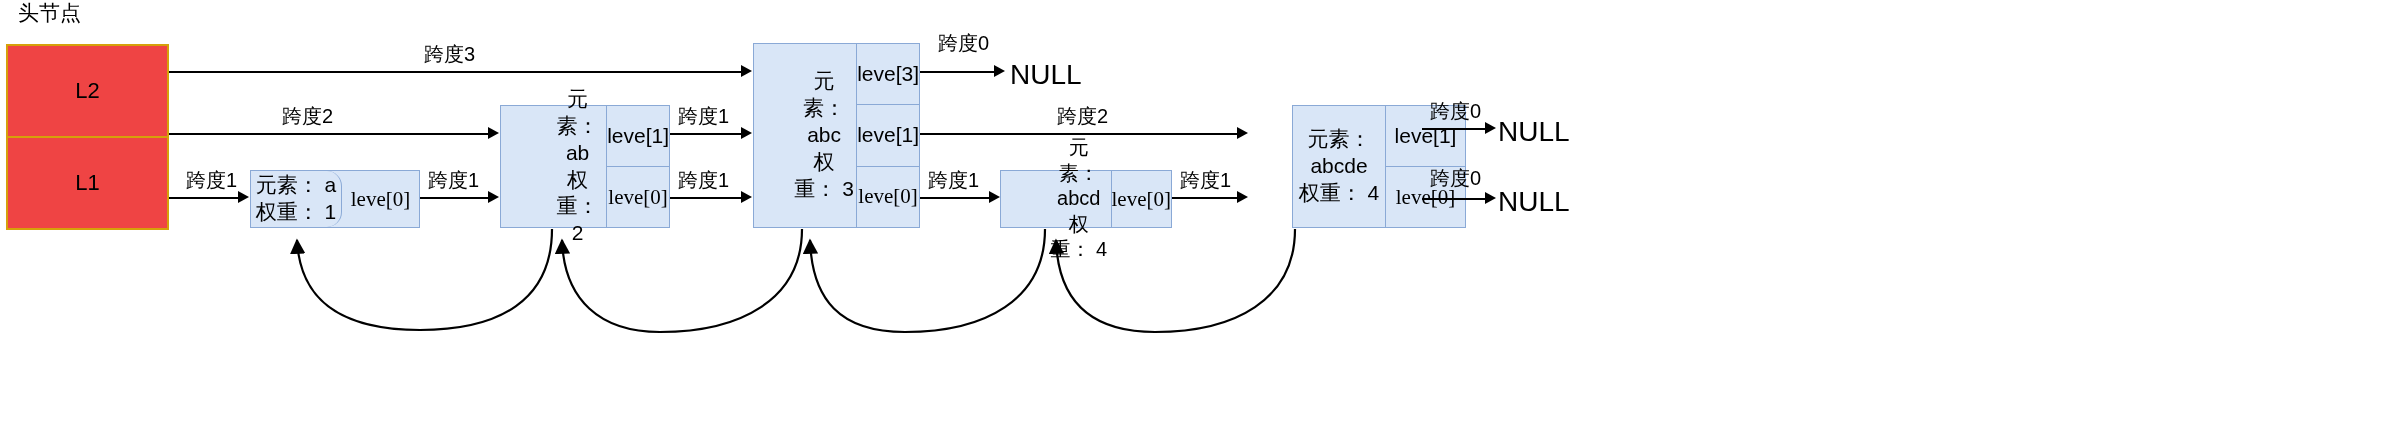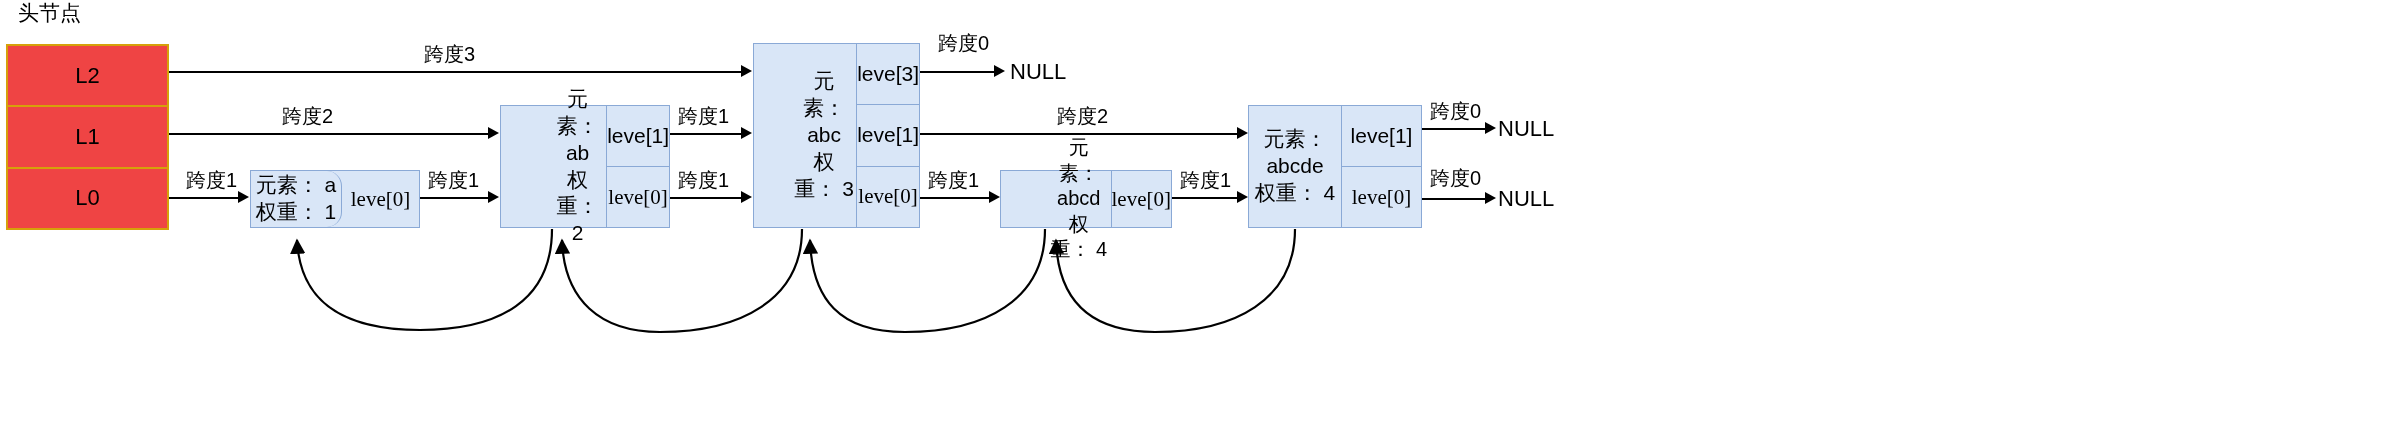--- a/index.html
+++ b/index.html
@@ -92,21 +92,21 @@
     border-bottom: 6px solid transparent;
     border-left: 11px solid #000000;
   }
   .arrow-label {
     font-size: 20px;
     color: #000000;
     white-space: nowrap;
     line-height: 1;
   }
   .null-label {
-    font-size: 22px;
+    font-size: 28px;
     color: #000000;
     white-space: nowrap;
     line-height: 1;
   }
   .curve-layer {
     position: absolute;
     left: 0; top: 0;
     width: 2387px;
     height: 437px;
     pointer-events: none;
@@ -115,21 +115,20 @@
 </head>
 <body>
 
 <div id="canvas">
 
   <div class="abs caption" style="left:18px; top:2px;">头节点</div>
 
   <div class="abs head-node" style="left:6px; top:44px; width:163px; height:186px;">
     <div class="head-cell">L2</div>
     <div class="head-cell">L1</div>
-    <div class="head-cell">L0</div>
   </div>
 
   <div class="abs node" style="left:250px; top:170px; width:170px; height:58px;">
     <div class="node-val" style="width:86px;border-radius:15px;">元素： a
 权重： 1</div>
     <div class="node-levels">
       <div class="node-level">leve[0]</div>
     </div>
   </div>
 
@@ -153,21 +152,21 @@
   </div>
 
   <div class="abs node" style="left:1000px; top:170px; width:172px; height:58px;padding-left:46px;">
     <div class="node-val" style="width:90px; font-size:20px;">元素： abcd
 权重： 4</div>
     <div class="node-levels">
       <div class="node-level">leve[0]</div>
     </div>
   </div>
 
-  <div class="abs node" style="left:1248px; top:105px; width:174px; height:123px;">
+  <div class="abs node" style="left:1292px; top:105px; width:174px; height:123px;">
     <div class="node-val" style="width:88px;">元素：
 abcde
 权重： 4</div>
     <div class="node-levels">
       <div class="node-level">leve[1]</div>
       <div class="node-level">leve[0]</div>
     </div>
   </div>
 
   <div class="abs arrow-line" style="left:169px; top:71px; width:573px;"></div>

